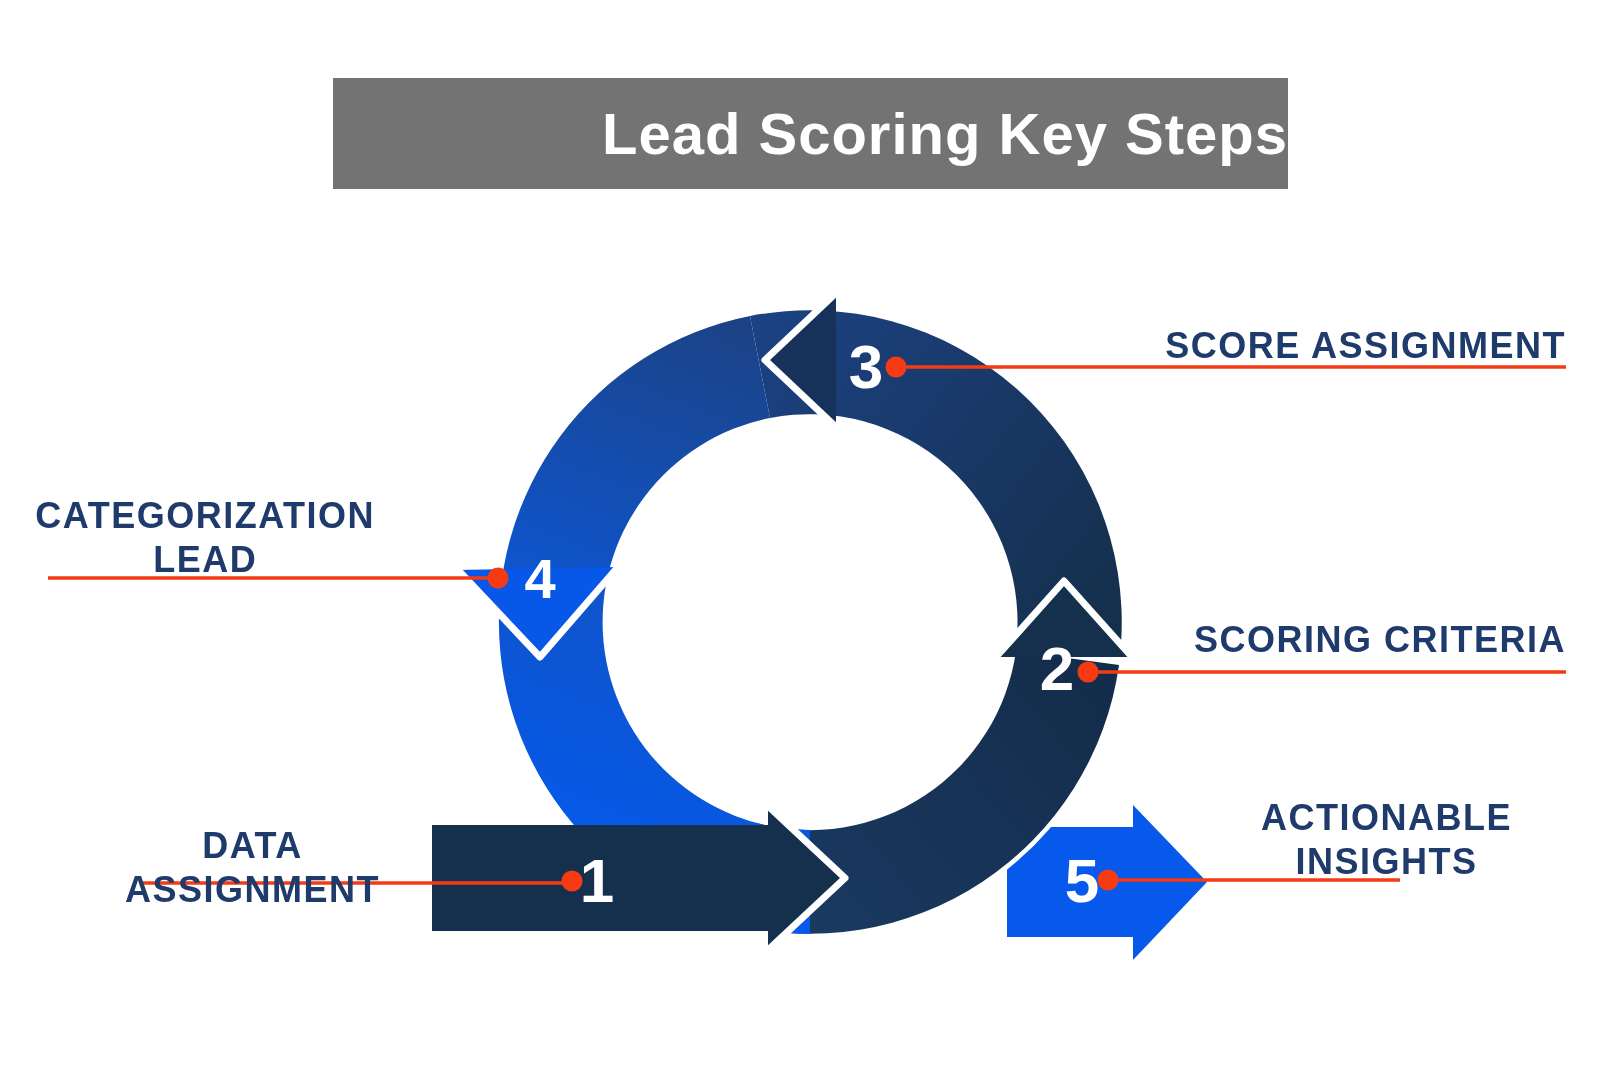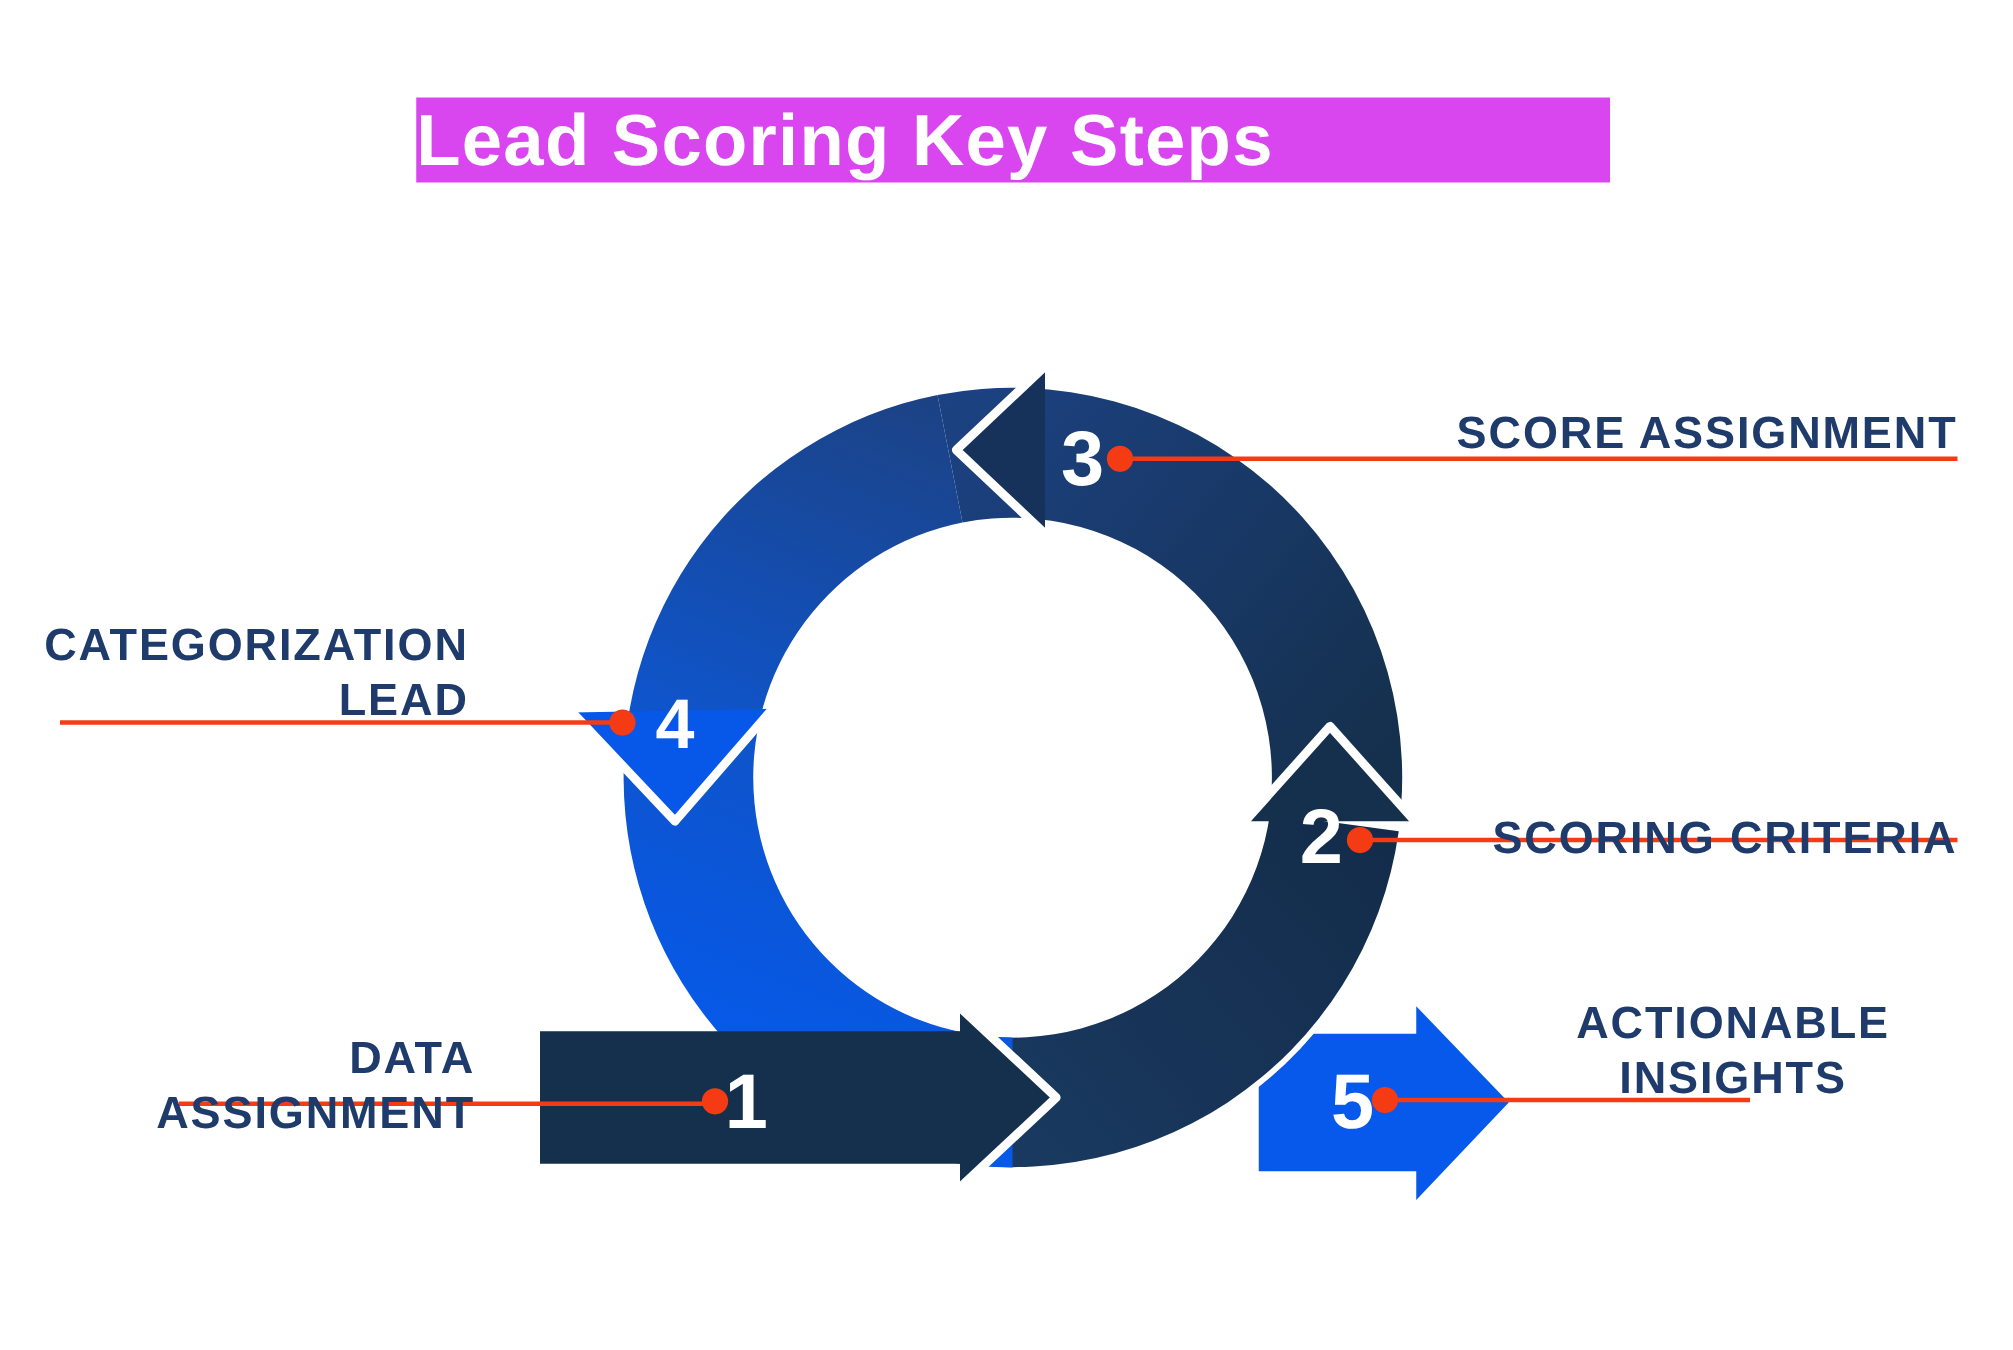--- a/index.html
+++ b/index.html
@@ -2,32 +2,32 @@
 <html><head>
 <meta charset="utf-8">
 <style>
   html,body{margin:0;padding:0;}
   body{
     width:1610px;height:1080px;position:relative;overflow:hidden;
     background:#ffffff;
     font-family:"Liberation Sans","DejaVu Sans",sans-serif;
   }
   .banner{
-    position:absolute;left:333px;top:78px;width:955px;height:68px;
-    background:#d946ef;display:flex;align-items:center;justify-content:flex-start;
+    position:absolute;left:333px;top:78px;width:955px;height:111px;
+    background:#737373;display:flex;align-items:center;justify-content:flex-end;
   }
   .banner h1{
     margin:0;color:#ffffff;font-size:58px;font-weight:bold;letter-spacing:1px;white-space:nowrap;
   }
   svg.diagram{position:absolute;left:0;top:0;}
   .step-label{
     position:absolute;color:#1E3B6C;font-weight:bold;font-size:36px;
     letter-spacing:1.5px;line-height:44px;white-space:nowrap;
   }
-  .align-right{text-align:right;}
+  .align-right{text-align:center;}
   .align-left{text-align:center;}
   .num{
     font-family:"Liberation Sans","DejaVu Sans",sans-serif;
     font-weight:bold;fill:#ffffff;
   }
 </style>
 </head>
 <body>
 
 <div class="banner">
@@ -96,20 +96,20 @@
 
 <div class="step-label align-right" style="right:1230px;top:824px;">
   <div>DATA</div>
   <div>ASSIGNMENT</div>
 </div>
 
 <div class="step-label align-right" style="right:44px;top:324px;">
   <div>SCORE ASSIGNMENT</div>
 </div>
 
-<div class="step-label align-right" style="right:44px;top:648px;margin-left:10px;">
+<div class="step-label align-right" style="right:44px;top:618px;margin-left:10px;">
   <div>SCORING CRITERIA</div>
 </div>
 
 <div class="step-label align-left" style="left:1261px;top:796px;">
   <div>ACTIONABLE</div>
   <div>INSIGHTS</div>
 </div>
 
 </body></html>

